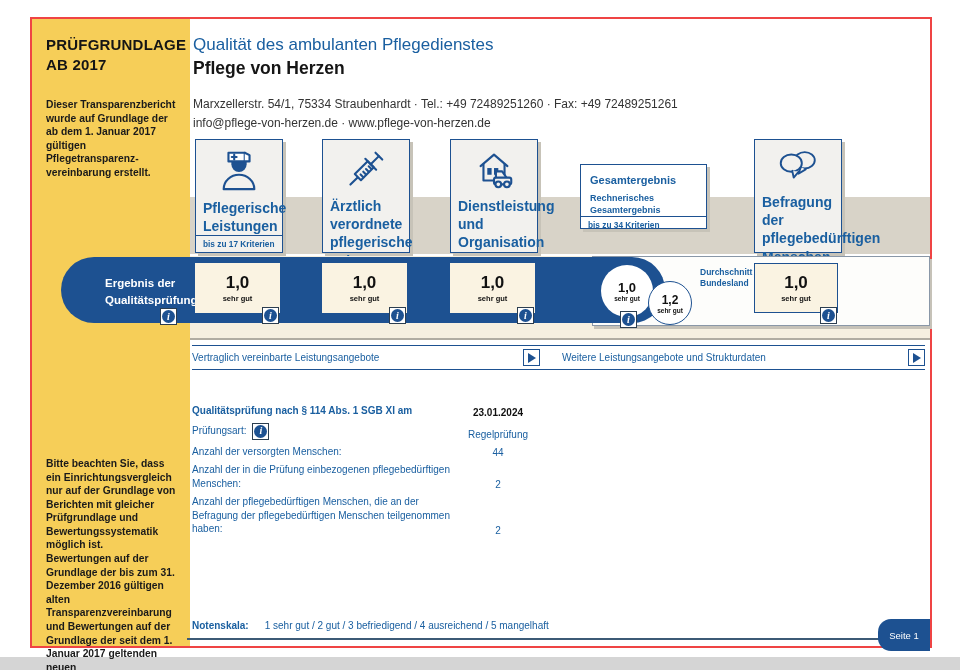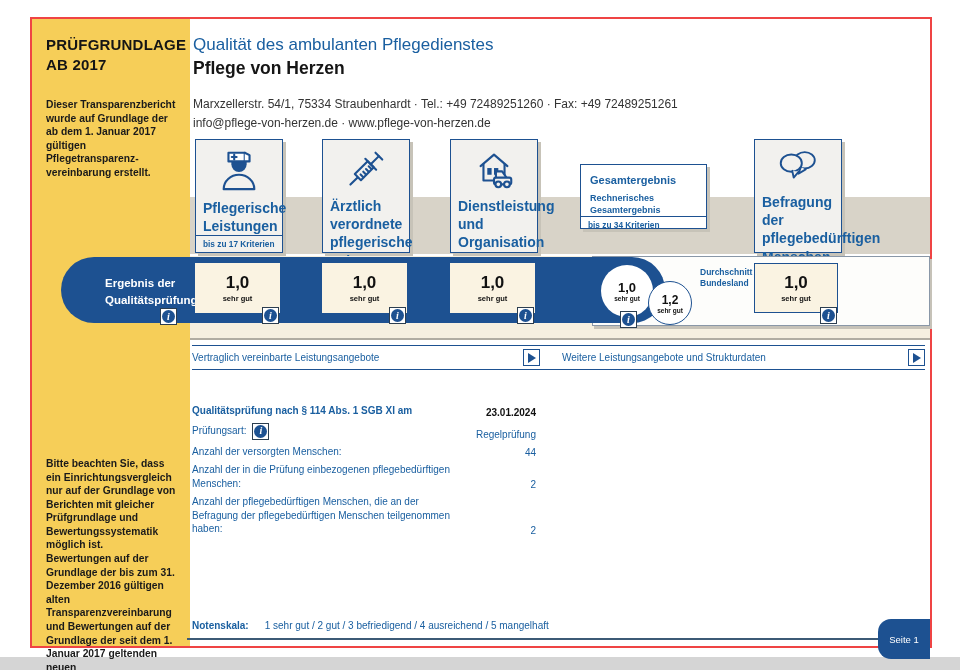--- a/index.html
+++ b/index.html
@@ -80,31 +80,31 @@
   .lcell1{width:348px}
   .lcell2{flex:1;margin-left:22px}
   .link-label{font-size:10px;color:var(--textblue)}
   .arrow-btn{margin-left:auto;width:17px;height:17px;background:#fff;border:1.5px solid var(--accent);display:flex;align-items:center;justify-content:center}
   .tri{width:0;height:0;border-left:8px solid var(--accent);border-top:5px solid transparent;border-bottom:5px solid transparent;margin-left:1px}
 
   
   .details{position:absolute;left:160px;top:385px;width:344px;z-index:2}
   .drow{display:flex;align-items:flex-end;margin-bottom:5px}
   .dlabel{flex:0 0 268px;font-size:10px;color:var(--textblue);line-height:1.35}
-  .dvalue{flex:1;text-align:right;font-size:10px;color:var(--textblue)}
+  .dvalue{flex:1;text-align:center;font-size:10px;color:var(--textblue)}
   .drow.bold .dlabel{font-weight:bold}
   .drow.bold .dvalue{color:#111;font-weight:bold}
   .dlabel-flex{display:flex;align-items:center;gap:6px}
 
   
   .notenskala{position:absolute;left:160px;top:601px;display:flex;font-size:10px;color:var(--textblue);z-index:2}
   .ns-label{font-weight:bold}
   .ns-text{margin-left:16px}
   .footer-line{position:absolute;left:155px;top:619px;width:741px;border-top:2px solid #3c5a76;z-index:2}
-  .page-badge{position:absolute;right:0;top:600px;width:52px;height:40px;background:var(--accent);border-radius:13px 0 0 13px;color:#fff;font-size:9.5px;display:flex;align-items:center;justify-content:center;z-index:4}
+  .page-badge{position:absolute;right:0;top:600px;width:52px;height:32px;background:var(--accent);border-radius:13px 0 0 13px;color:#fff;font-size:9.5px;display:flex;align-items:center;justify-content:center;z-index:4}
 </style>
 </head>
 <body>
 
 <div class="doc">
 
   <aside class="sidebar">
     <div class="sb-title">
       <div>PRÜFGRUNDLAGE</div>
       <div>AB 2017</div>

